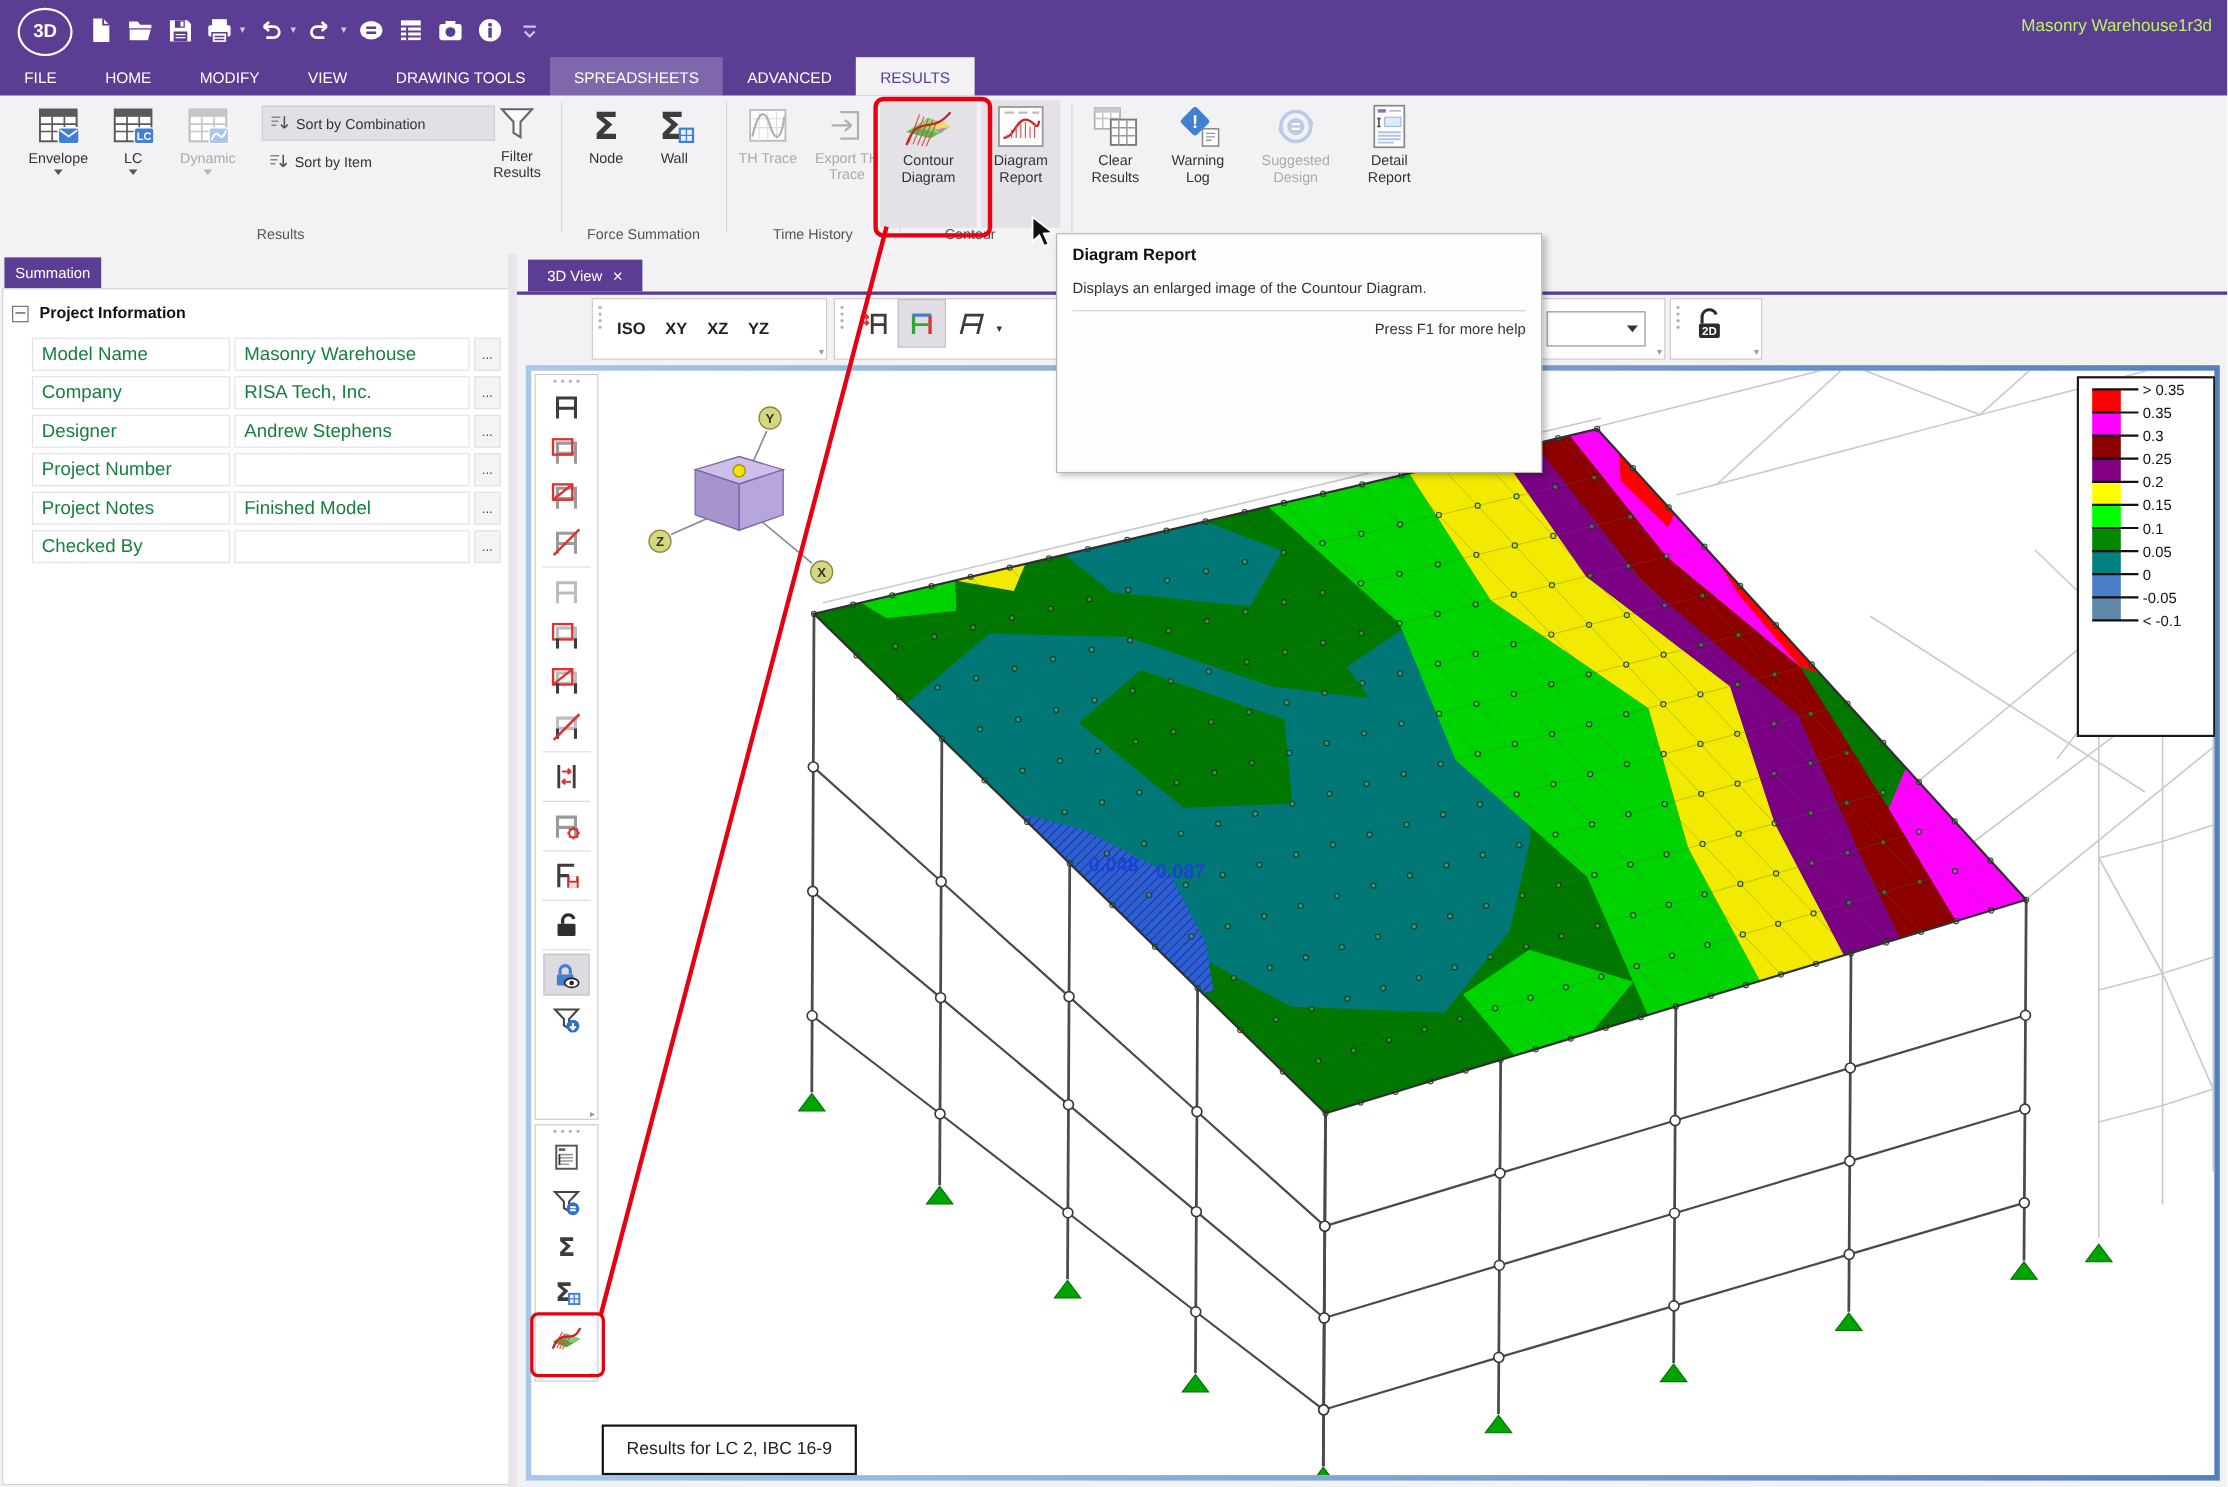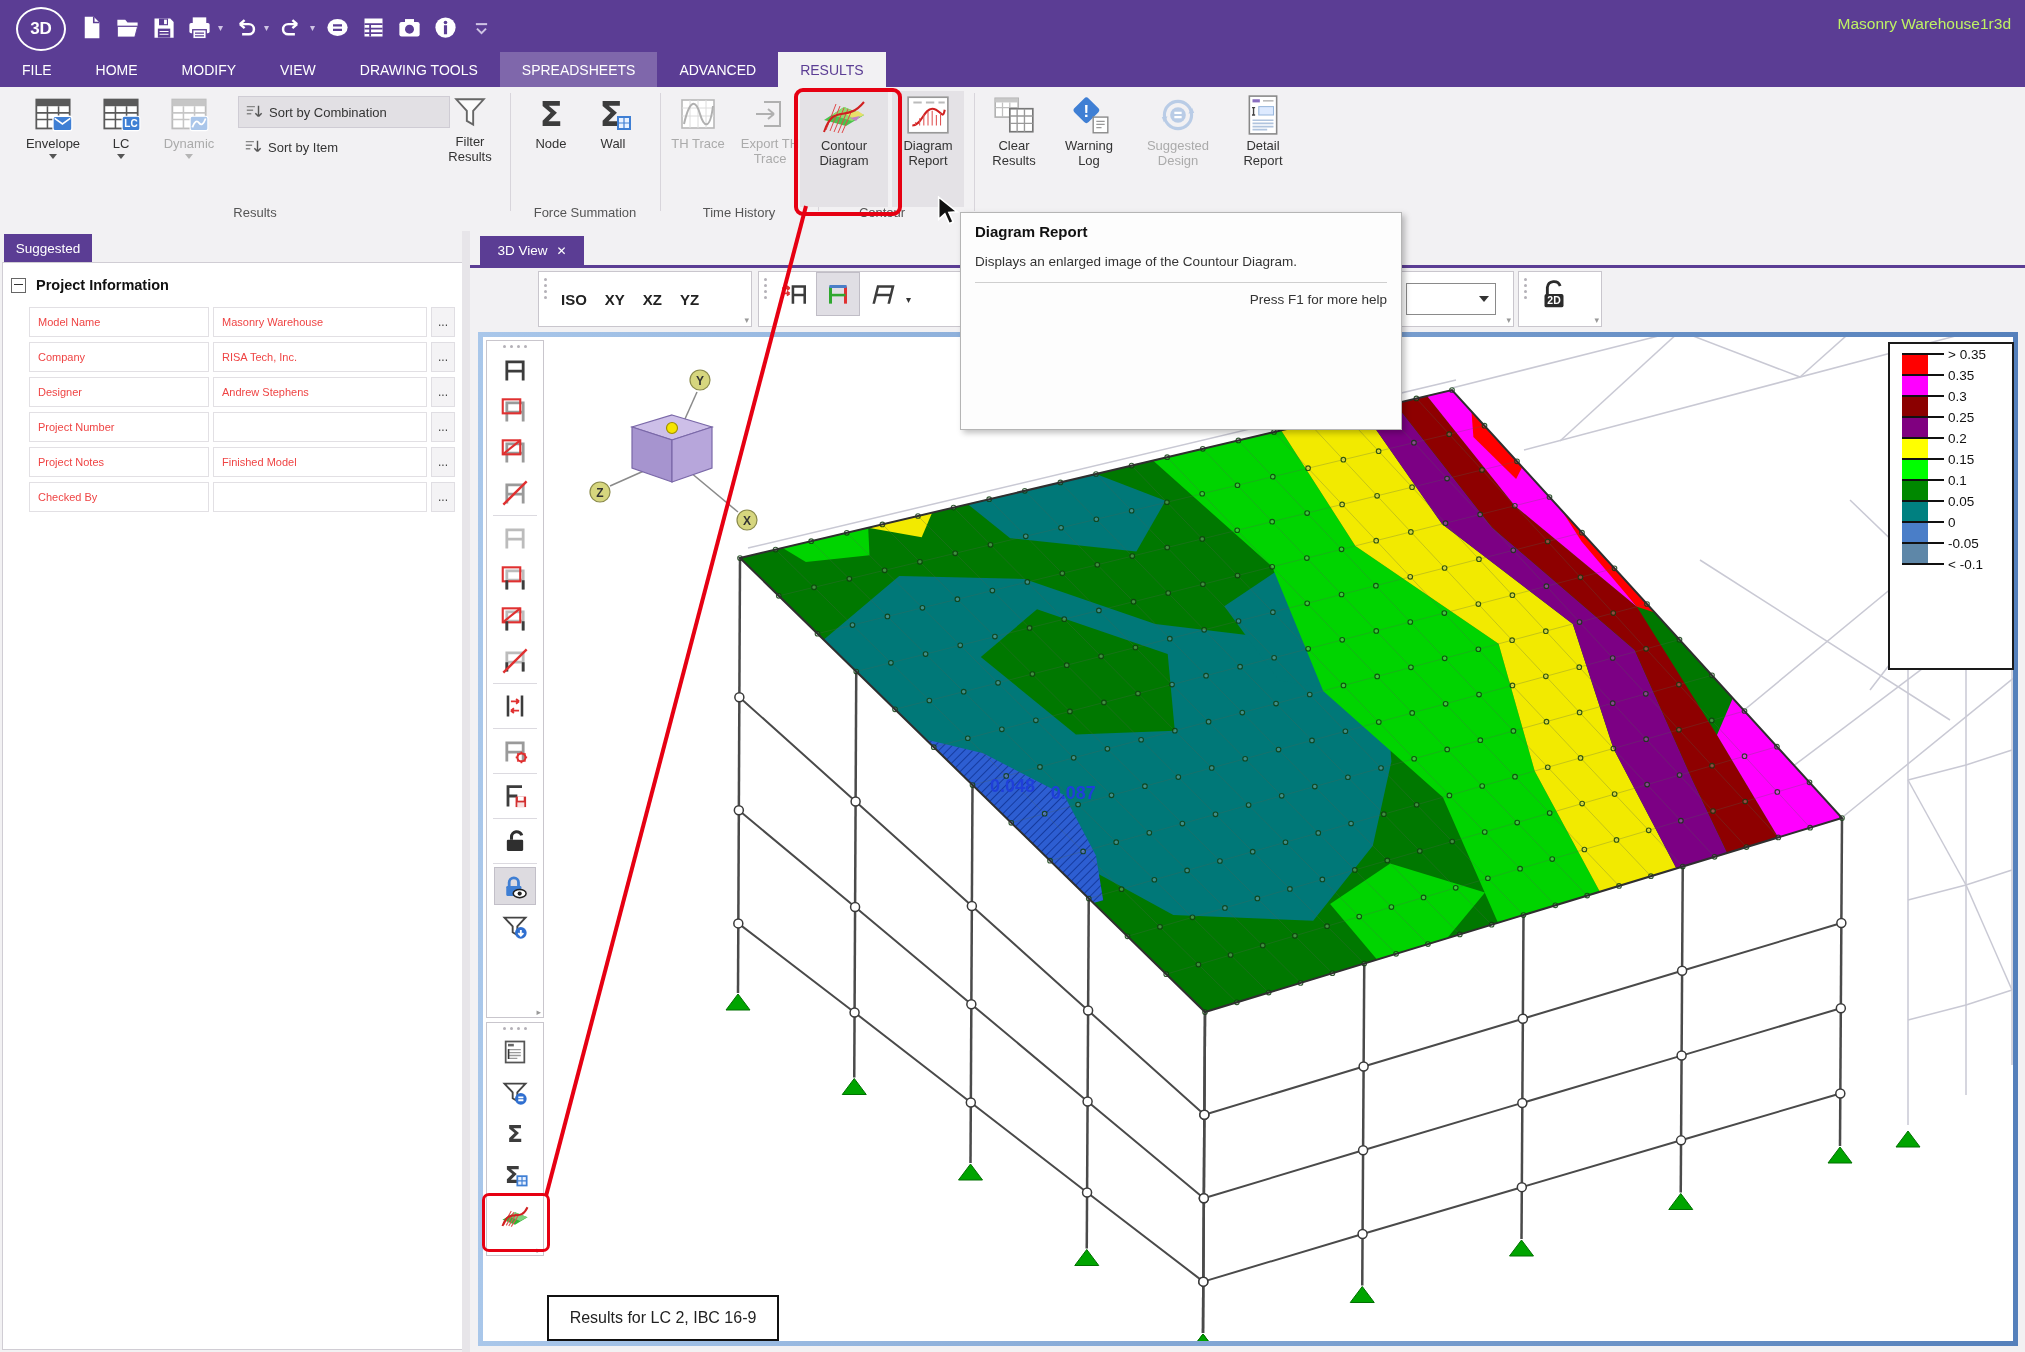--- a/index.html
+++ b/index.html
@@ -33,21 +33,21 @@
   #contour-callout-rect{left:794px;top:88px;width:100px;height:120px;border:4px solid #e60012;border-radius:9px;z-index:45;pointer-events:none;}
   
   #props{left:0;top:231px;width:470px;height:1121px;background:#f2f1f3;border-right:1px solid #c8c5cc;}
   #props-tab{left:4px;top:3px;width:88px;height:28px;background:#5b3d94;color:#fff;font-size:13.5px;
              display:flex;align-items:center;justify-content:center;}
   #props-body{left:2px;top:31px;width:460px;height:1086px;background:#fff;border:1px solid #d0cdd4;}
   #section-hdr{left:8px;top:14px;display:flex;align-items:center;gap:10px;font-weight:bold;font-size:14.5px;color:#111;}
   .minusbox{width:13px;height:13px;border:1px solid #666;position:relative;background:#fff;}
   .minusbox::after{content:"";position:absolute;left:2px;right:2px;top:5px;height:1.5px;background:#333;}
   .prow{position:absolute;left:0;width:100%;height:30px;}
-  .pcell{position:absolute;background:#fff;border:1px solid #e2e0e4;font-size:11px;color:#ef4444;
+  .pcell{position:absolute;background:#fff;border:1px solid #e2e0e4;font-size:17px;color:#15803d;
          display:flex;align-items:center;padding:0 8px;box-sizing:border-box;height:30px;}
   .pmore{position:absolute;width:24px;height:30px;background:#f4f3f5;border:1px solid #e0dee3;color:#444;
          font-size:12px;display:flex;align-items:center;justify-content:center;box-sizing:border-box;}
   
   #view{left:470px;top:231px;width:1555px;height:1121px;background:#f2f1f3;}
   #view-tab{left:10px;top:5px;width:104px;height:29px;background:#5b3d94;color:#fff;font-size:13.5px;
             display:flex;align-items:center;justify-content:center;gap:9px;}
   #view-tab .x{font-size:12px;}
   #view-underline{left:0;top:34px;width:1555px;height:2.5px;background:#5b3d94;}
   .tbgroup{position:absolute;top:40px;height:56px;background:#fff;border:1px solid #c9c6cd;box-sizing:border-box;}
@@ -313,21 +313,21 @@
       <div style="width:60px;margin:0 auto;">Detail Report</div>
     </div>
     <div class="gcaption" style="left:0;width:510px;">Results</div>
     <div class="gcaption" style="left:510px;width:150px;">Force Summation</div>
     <div class="gcaption" style="left:660px;width:158px;">Time History</div>
     <div class="gcaption" style="left:800px;width:164px;">Contour</div>
   </div>
   <div id="contour-callout-rect" class="abs"></div>
 
   <div id="props" class="abs">
-    <div id="props-tab" class="abs">Suggested</div>
+    <div id="props-tab" class="abs">Summation</div>
     <div id="props-body" class="abs">
       <div id="section-hdr" class="abs">
         <span class="minusbox"></span>
         <span>Project Information</span>
       </div>
       <div id="prows">
           <div class="prow" style="top: 44px;">
             <div class="pcell" style="left: 26px; width: 180px;">Model Name</div>
             <div class="pcell" style="left: 210px; width: 214px;">Masonry Warehouse</div>
             <div class="pmore" style="left: 428px;">...</div>

